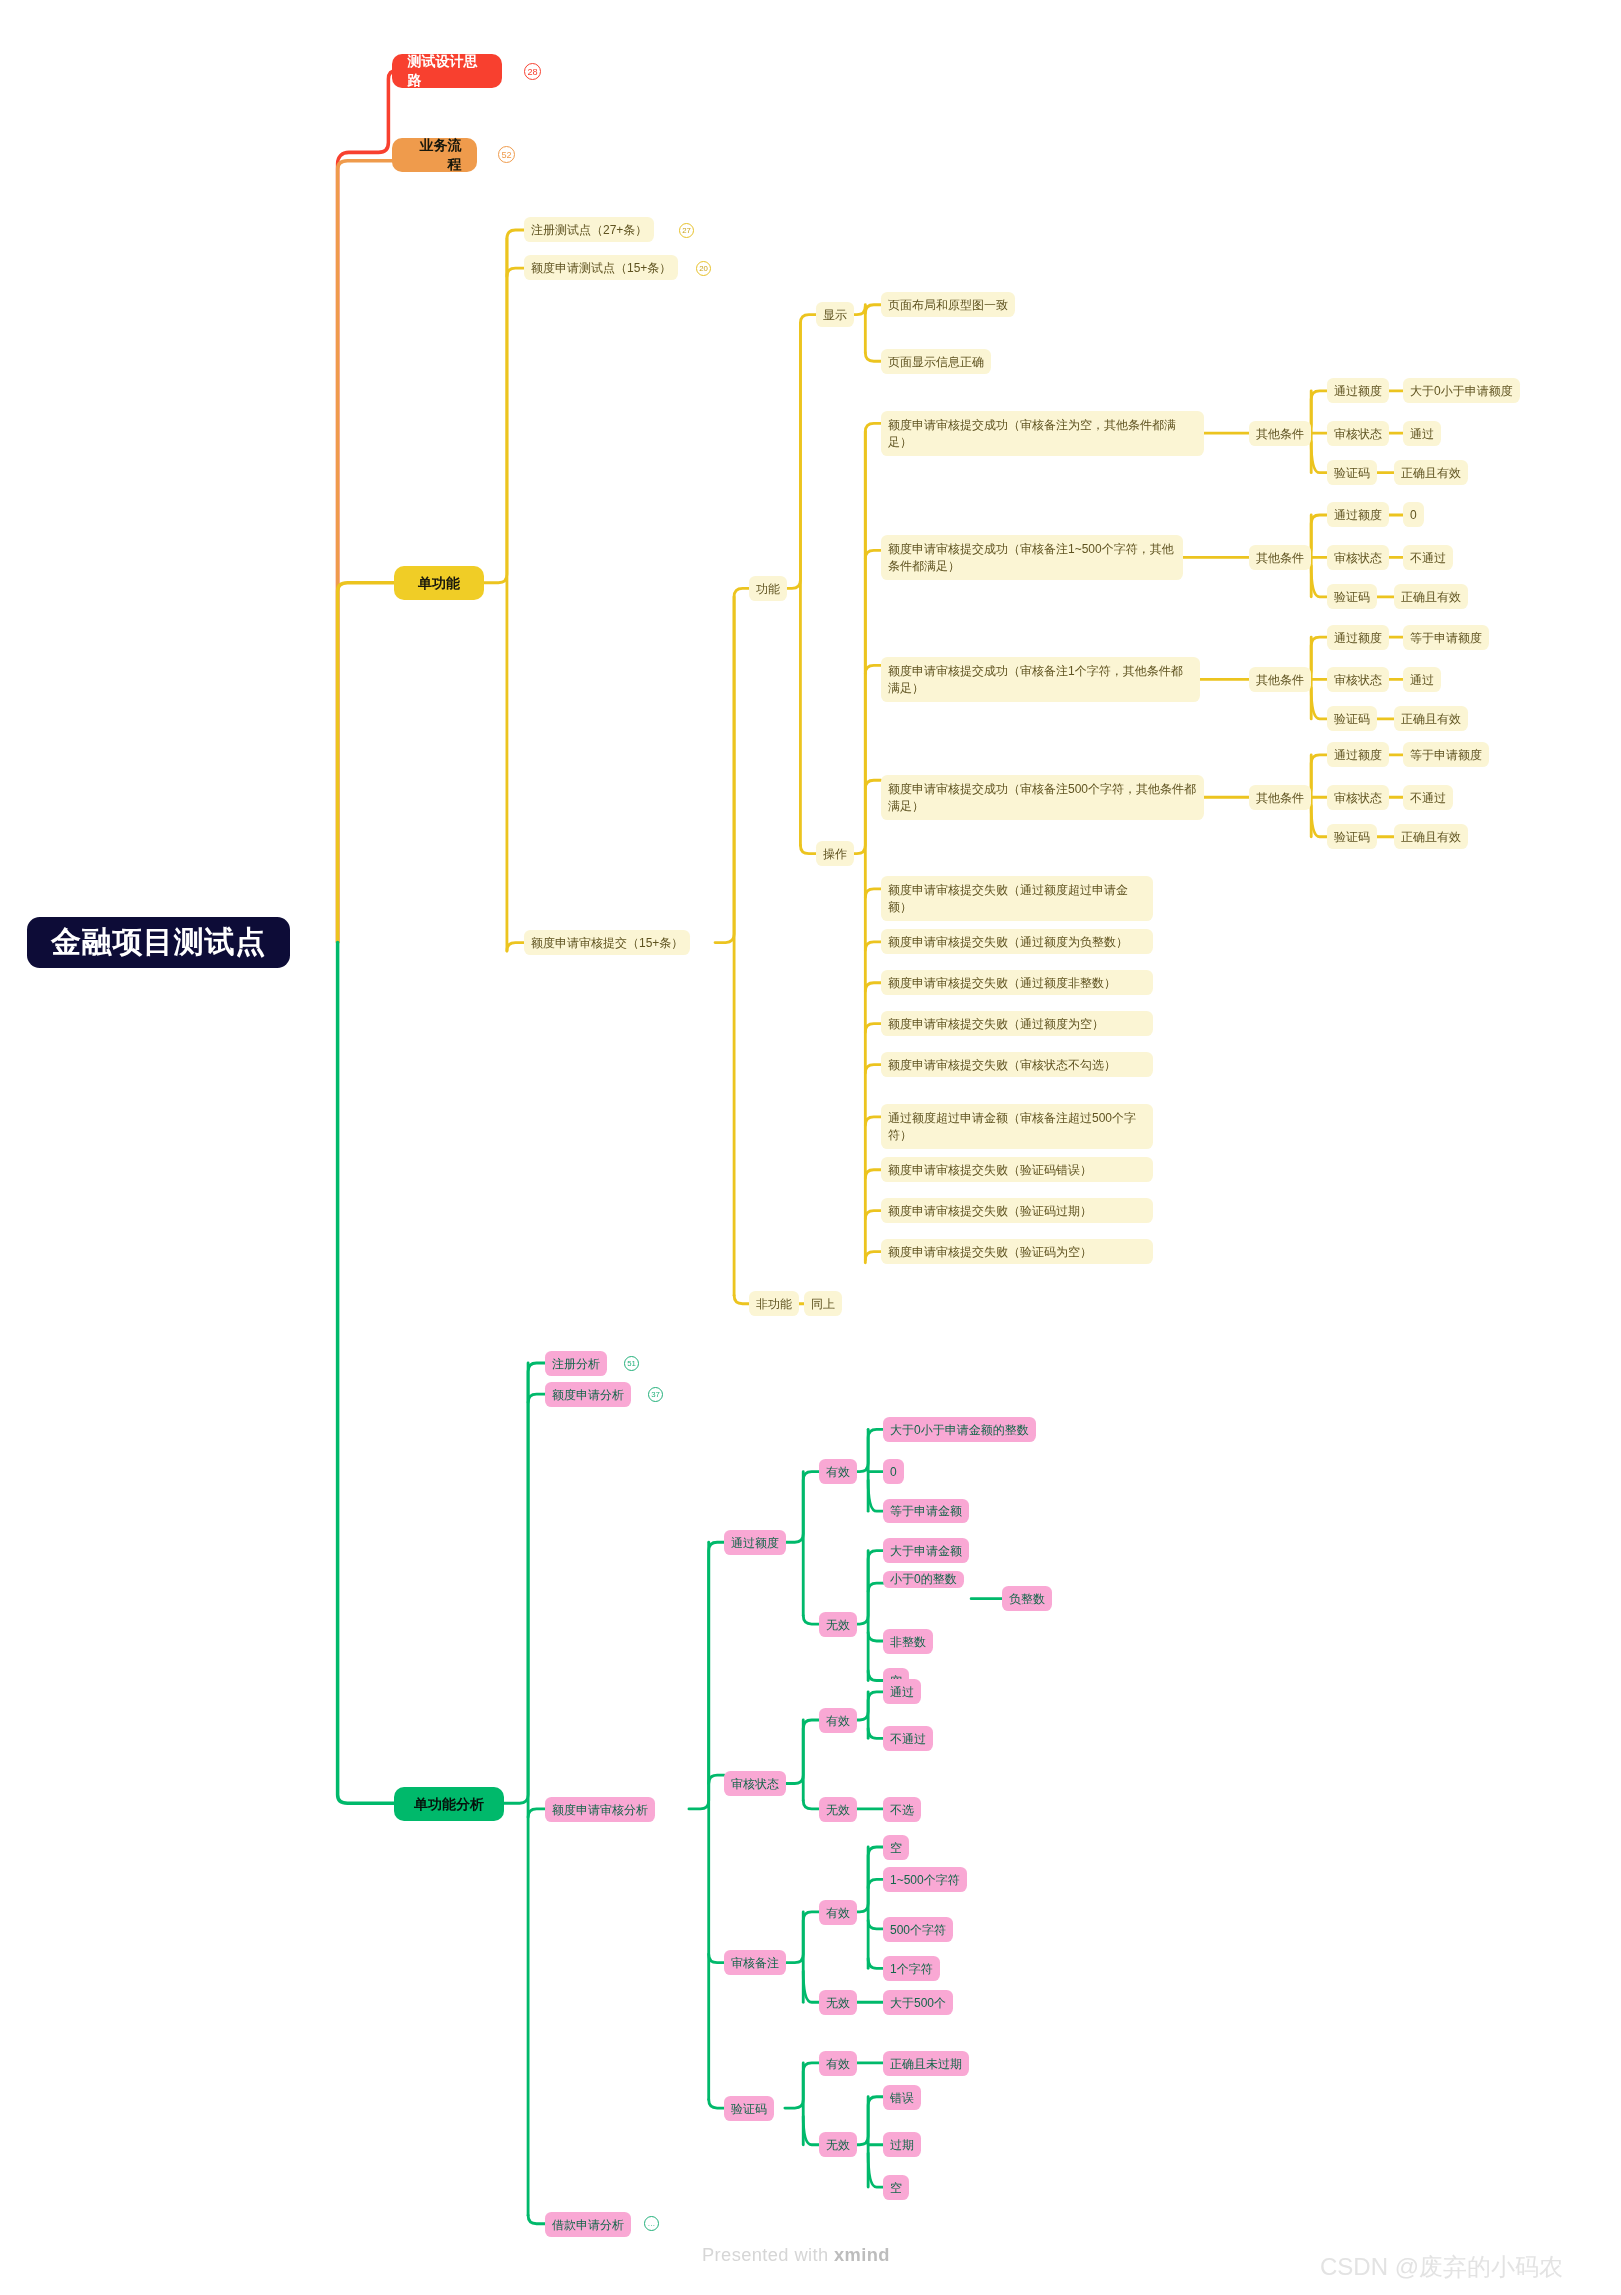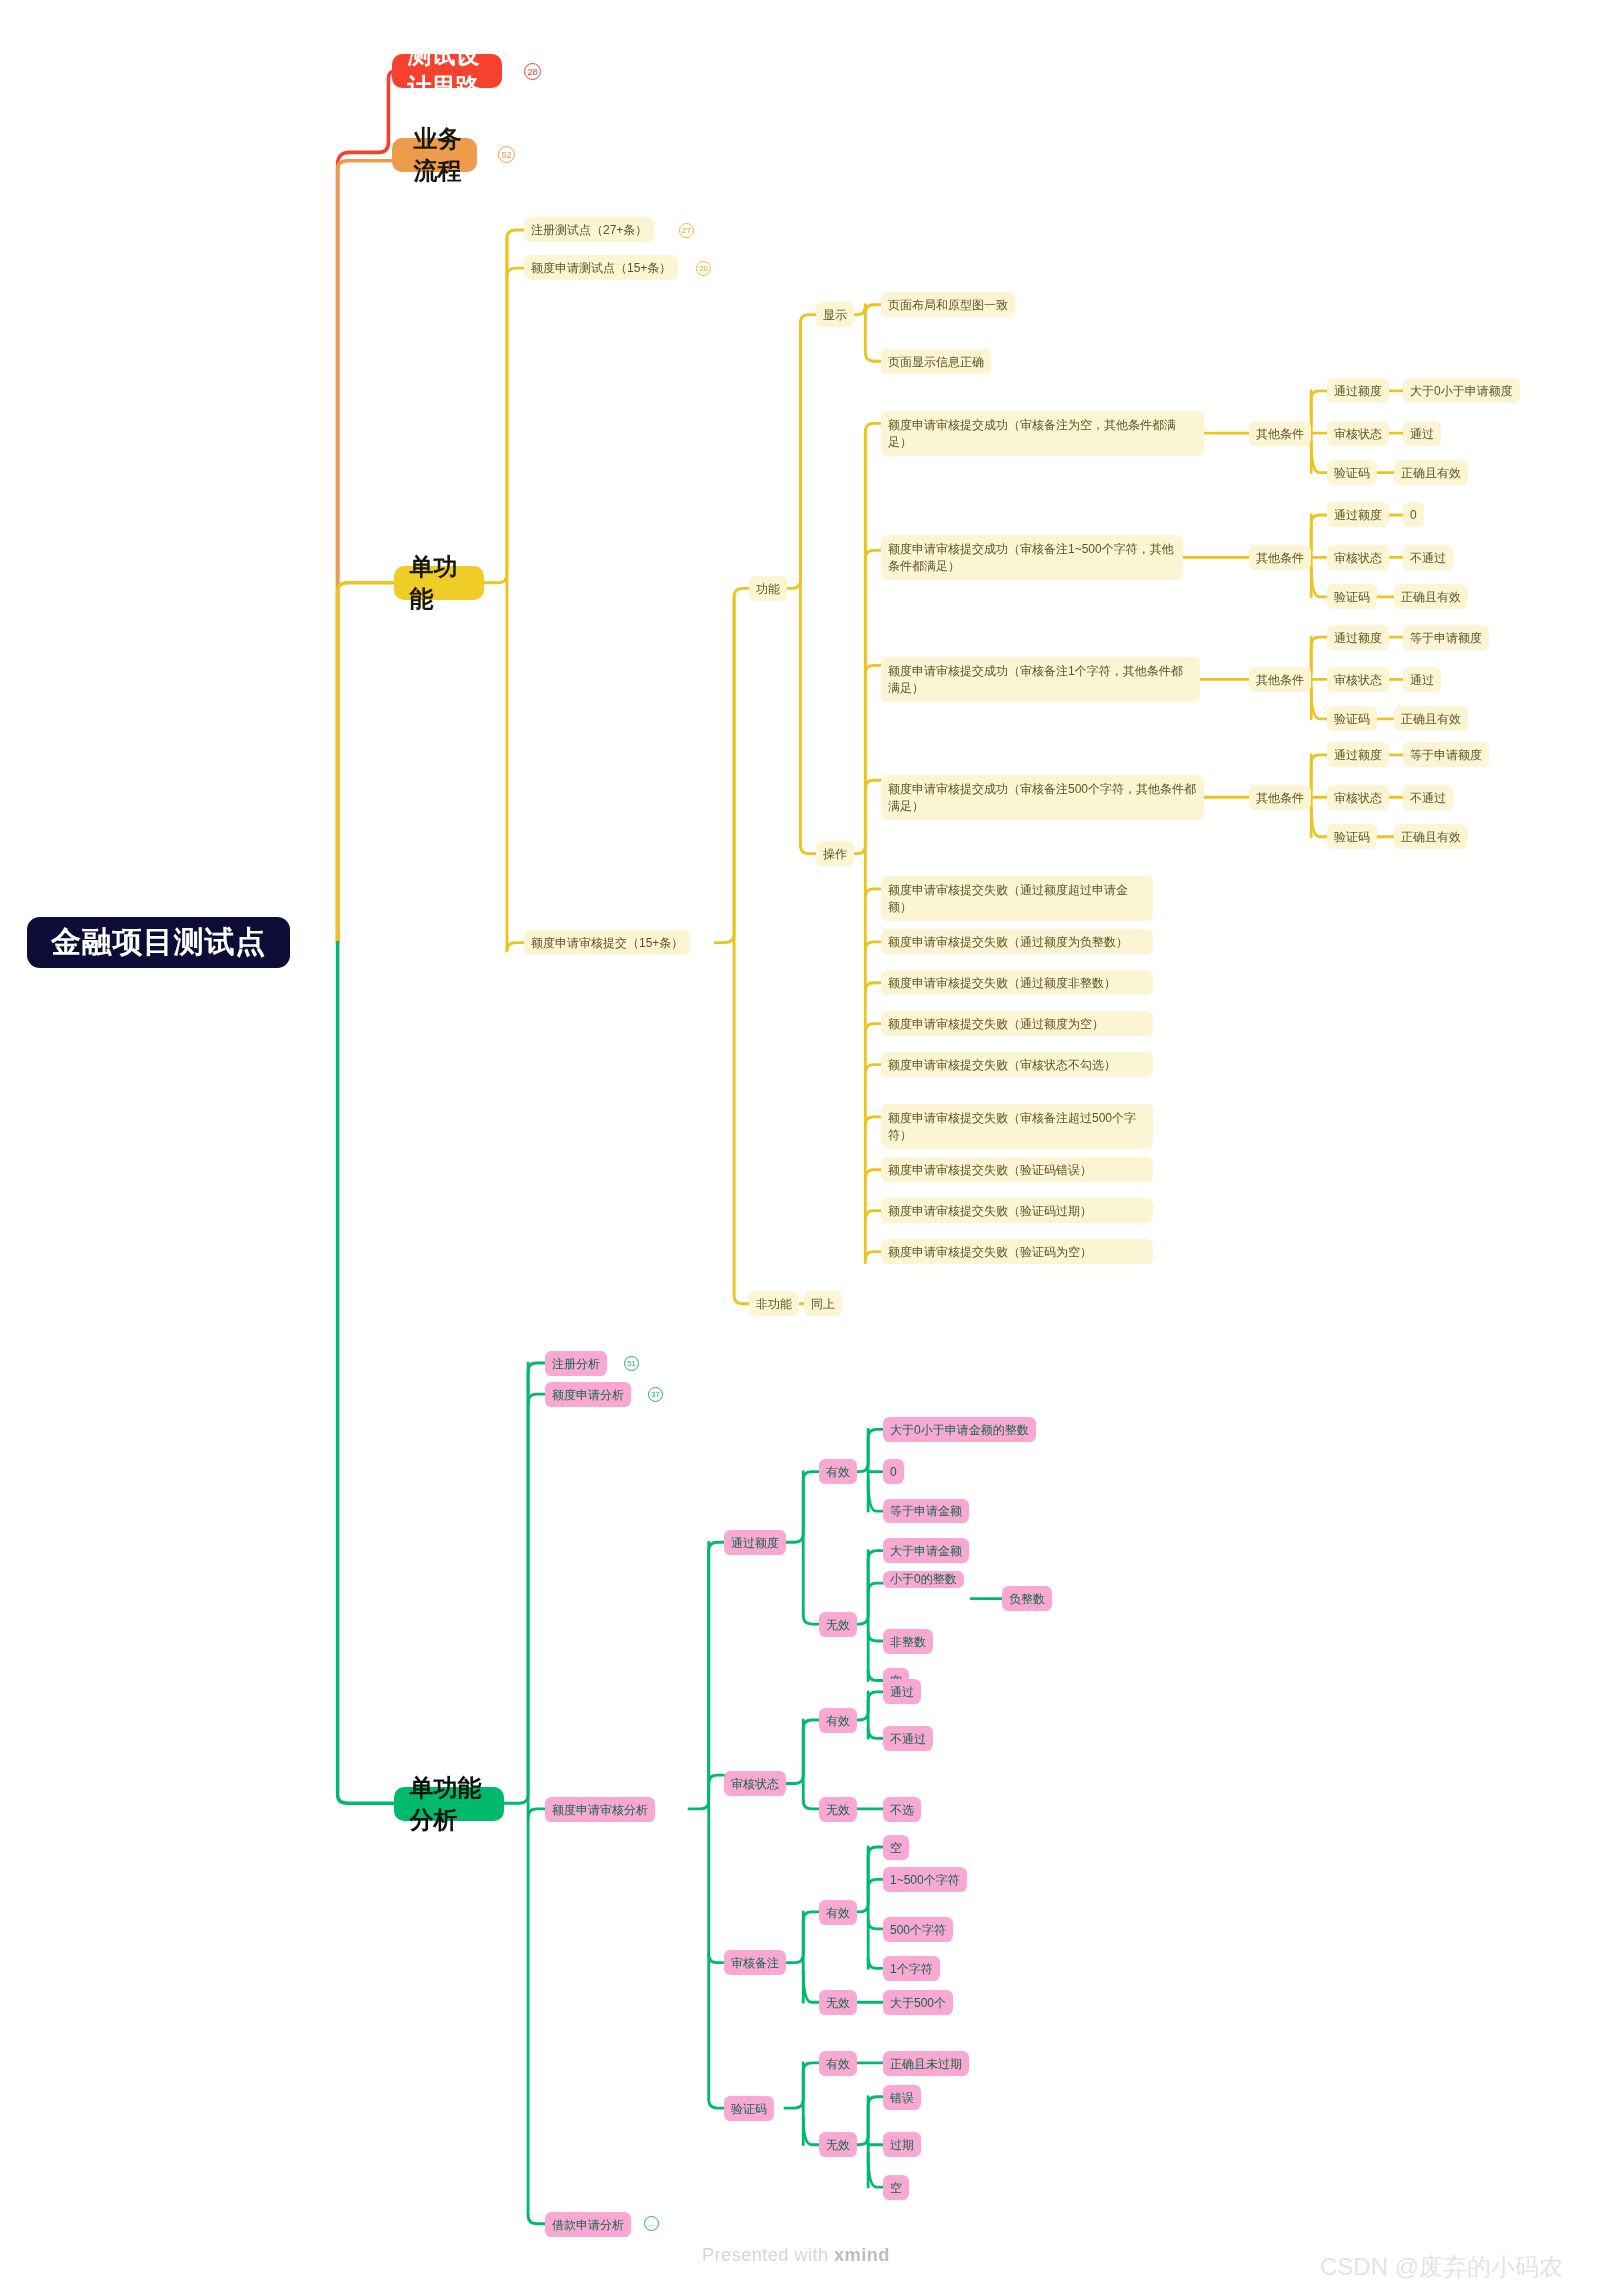--- a/index.html
+++ b/index.html
@@ -14,21 +14,21 @@
   .node{position:absolute;box-sizing:border-box;display:flex;align-items:center;
         border-radius:8.5px;white-space:pre-wrap;line-height:1.35;}
   .node span{display:block;}
 
   
   .n-root{
     background:#0d0c37;color:#ffffff;font-size:30px;font-weight:700;
     border-radius:12.7px;padding:0 24px;letter-spacing:0.7px;
   }
   
-  .n-l1{color:#000;font-size:24px;font-weight:700;border-radius:10px;padding:0 15.5px;justify-content:center;}
+  .n-l1{color:#000;font-size:14px;font-weight:700;border-radius:10px;padding:0 15.5px;justify-content:center;}
   .n-l1.red{background:#f8402f;color:#ffffff;}
   .n-l1.orange{background:#ef9b4c;color:#17170c;}
   .n-l1.yellow{background:#f0cd26;color:#17170c;}
   .n-l1.green{background:#00b96b;color:#06120c;}
 
   
   .n-y{background:#fbf5d4;color:#5f5320;border-radius:6.4px;padding:2.8px 7px;font-size:12px;}
 
   
   .n-g{background:#f9a8d4;color:#14664a;border-radius:6.4px;padding:2.8px 7px;font-size:12px;}
@@ -352,21 +352,21 @@
 <div class="node n-y" style="left:881px;top:970px;width:272px;height:25.4px;">
   <span>额度申请审核提交失败（通过额度非整数）</span>
 </div>
 <div class="node n-y" style="left:881px;top:1011px;width:272px;height:25.4px;">
   <span>额度申请审核提交失败（通过额度为空）</span>
 </div>
 <div class="node n-y" style="left:881px;top:1052px;width:272px;height:25.4px;">
   <span>额度申请审核提交失败（审核状态不勾选）</span>
 </div>
 <div class="node n-y" style="left:881px;top:1104px;width:272px;height:45px;">
-  <span>额度申请审核提交失败（审核备注超过500个字符）</span>
+  <span>通过额度超过申请金额（审核备注超过500个字符）</span>
 </div>
 <div class="node n-y" style="left:881px;top:1157px;width:272px;height:25.4px;">
   <span>额度申请审核提交失败（验证码错误）</span>
 </div>
 <div class="node n-y" style="left:881px;top:1198px;width:272px;height:25.4px;">
   <span>额度申请审核提交失败（验证码过期）</span>
 </div>
 <div class="node n-y" style="left:881px;top:1239px;width:272px;height:25.4px;">
   <span>额度申请审核提交失败（验证码为空）</span>
 </div>

